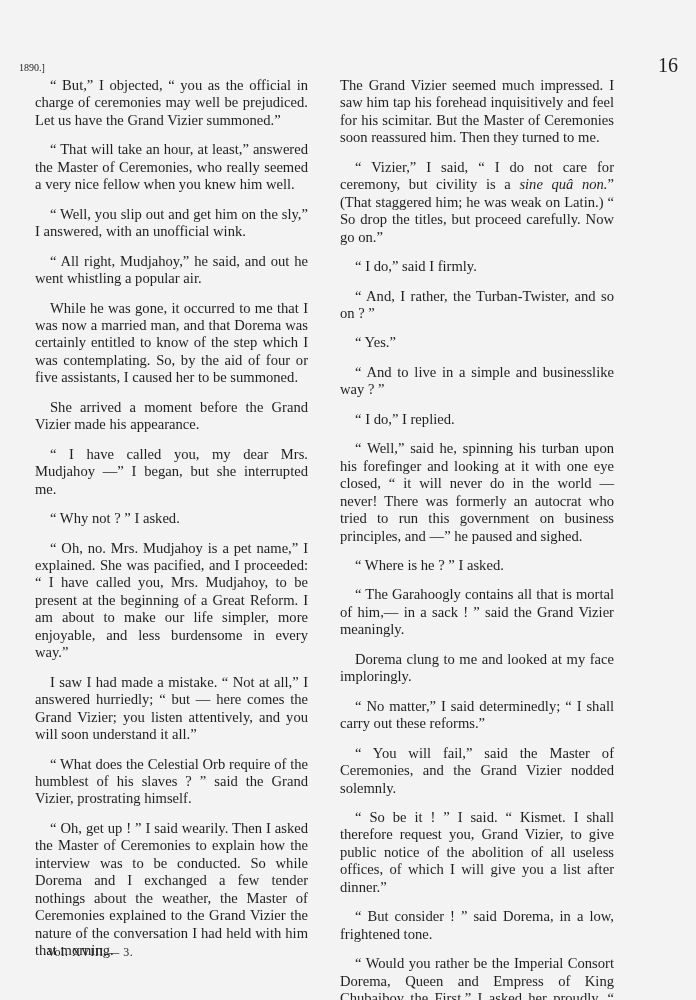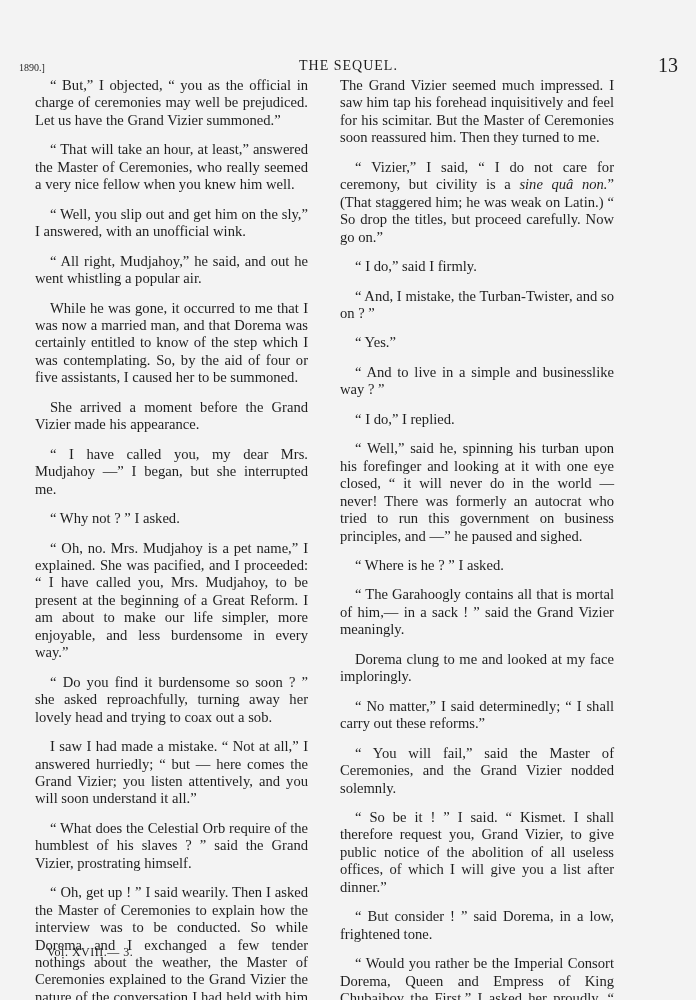--- a/index.html
+++ b/index.html
@@ -24,45 +24,43 @@
   .col p { margin:12px; text-indent:15px; }
   .col p.noindent { text-indent:0; }
   .footer { position:absolute; left:47px; top:945px; font-size:12px; letter-spacing:0.5px; }
   em { font-style:italic; }
 </style>
 </head>
 <body>
 
 <div class="header">
   <span class="hdr-year">1890.]</span>
-  <span class="hdr-title">THE SEQUEL.</span>
-  <span class="hdr-page">13</span>
+  <span class="hdr-page">16</span>
 </div>
 
 <div class="col col-left">
   <p>“ But,” I objected, “ you as the official in charge of ceremonies may well be prejudiced. Let us have the Grand Vizier summoned.”</p>
   <p>“ That will take an hour, at least,” answered the Master of Ceremonies, who really seemed a very nice fellow when you knew him well.</p>
   <p>“ Well, you slip out and get him on the sly,” I answered, with an unofficial wink.</p>
   <p>“ All right, Mudjahoy,” he said, and out he went whistling a popular air.</p>
   <p>While he was gone, it occurred to me that I was now a married man, and that Dorema was certainly entitled to know of the step which I was contemplating.  So, by the aid of four or five assistants, I caused her to be summoned.</p>
   <p>She arrived a moment before the Grand Vizier made his appearance.</p>
   <p>“ I have called you, my dear Mrs. Mudjahoy —” I began, but she interrupted me.</p>
   <p>“ Why not ? ” I asked.</p>
   <p>“ Oh, no.  Mrs. Mudjahoy is a pet name,” I explained.  She was pacified, and I proceeded: “ I have called you, Mrs. Mudjahoy, to be present at the beginning of a Great Reform.  I am about to make our life simpler, more enjoyable, and less burdensome in every way.”</p>
-  <p>“ Do you find it burdensome so soon ? ” she asked reproachfully, turning away her lovely head and trying to coax out a sob.</p>
   <p>I saw I had made a mistake.  “ Not at all,” I answered hurriedly; “ but — here comes the Grand Vizier; you listen attentively, and you will soon understand it all.”</p>
   <p>“ What does the Celestial Orb require of the humblest of his slaves ? ” said the Grand Vizier, prostrating himself.</p>
   <p>“ Oh, get up ! ” I said wearily.  Then I asked the Master of Ceremonies to explain how the interview was to be conducted.  So while Dorema and I exchanged a few tender nothings about the weather, the Master of Ceremonies explained to the Grand Vizier the nature of the conversation I had held with him that morning.</p>
 </div>
 
 <div class="col col-right">
   <p class="noindent">The Grand Vizier seemed much impressed.  I saw him tap his forehead inquisitively and feel for his scimitar.  But the Master of Ceremonies soon reassured him.  Then they turned to me.</p>
   <p><span>“ Vizier,” I said, “ I do not care for ceremony, but civility is a </span><em>sine quâ non.</em><span>”  (That staggered him; he was weak on Latin.)  “ So drop the titles, but proceed carefully.  Now go on.”</span></p>
   <p>“ I do,” said I firmly.</p>
-  <p>“ And, I mistake, the Turban-Twister, and so on ? ”</p>
+  <p>“ And, I rather, the Turban-Twister, and so on ? ”</p>
   <p>“ Yes.”</p>
   <p>“ And to live in a simple and businesslike way ? ”</p>
   <p>“ I do,” I replied.</p>
   <p>“ Well,” said he, spinning his turban upon his forefinger and looking at it with one eye closed, “ it will never do in the world — never!  There was formerly an autocrat who tried to run this government on business principles, and —” he paused and sighed.</p>
   <p>“ Where is he ? ” I asked.</p>
   <p>“ The Garahoogly contains all that is mortal of him,— in a sack ! ” said the Grand Vizier meaningly.</p>
   <p>Dorema clung to me and looked at my face imploringly.</p>
   <p>“ No matter,” I said determinedly; “ I shall carry out these reforms.”</p>
   <p>“ You will fail,” said the Master of Ceremonies, and the Grand Vizier nodded solemnly.</p>
   <p>“ So be it ! ” I said.  “ Kismet.  I shall therefore request you, Grand Vizier, to give public notice of the abolition of all useless offices, of which I will give you a list after dinner.”</p>

